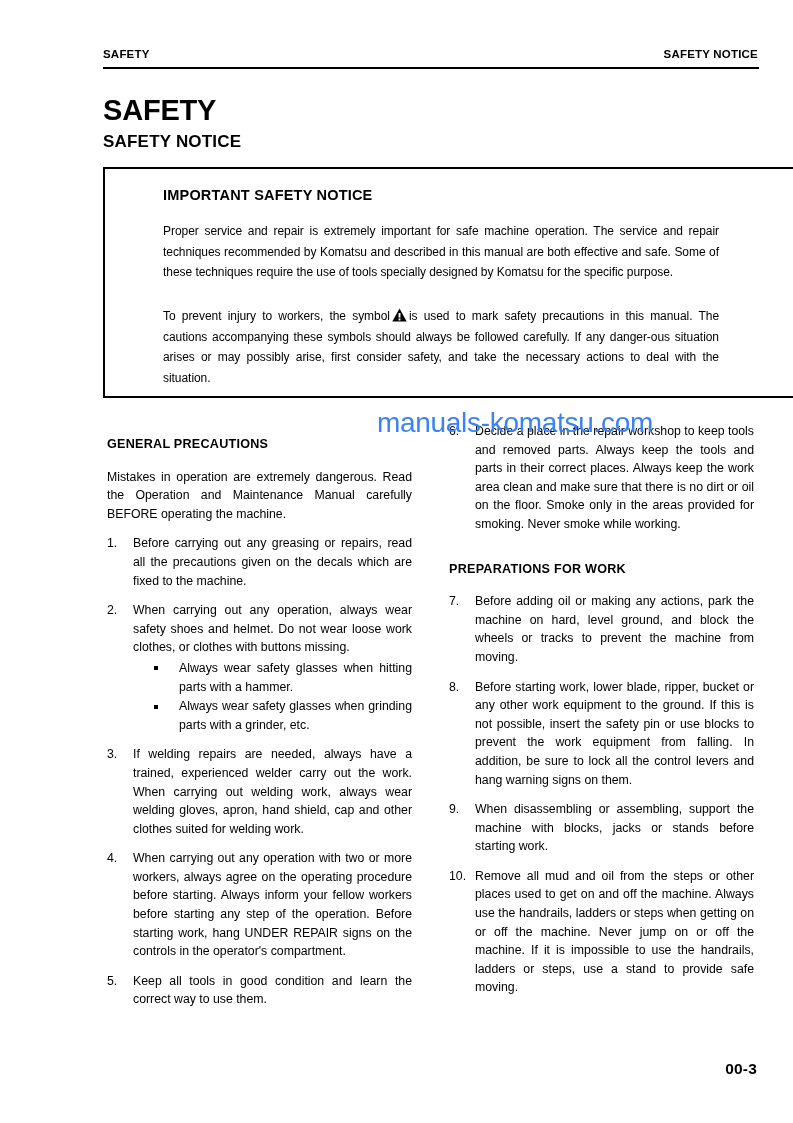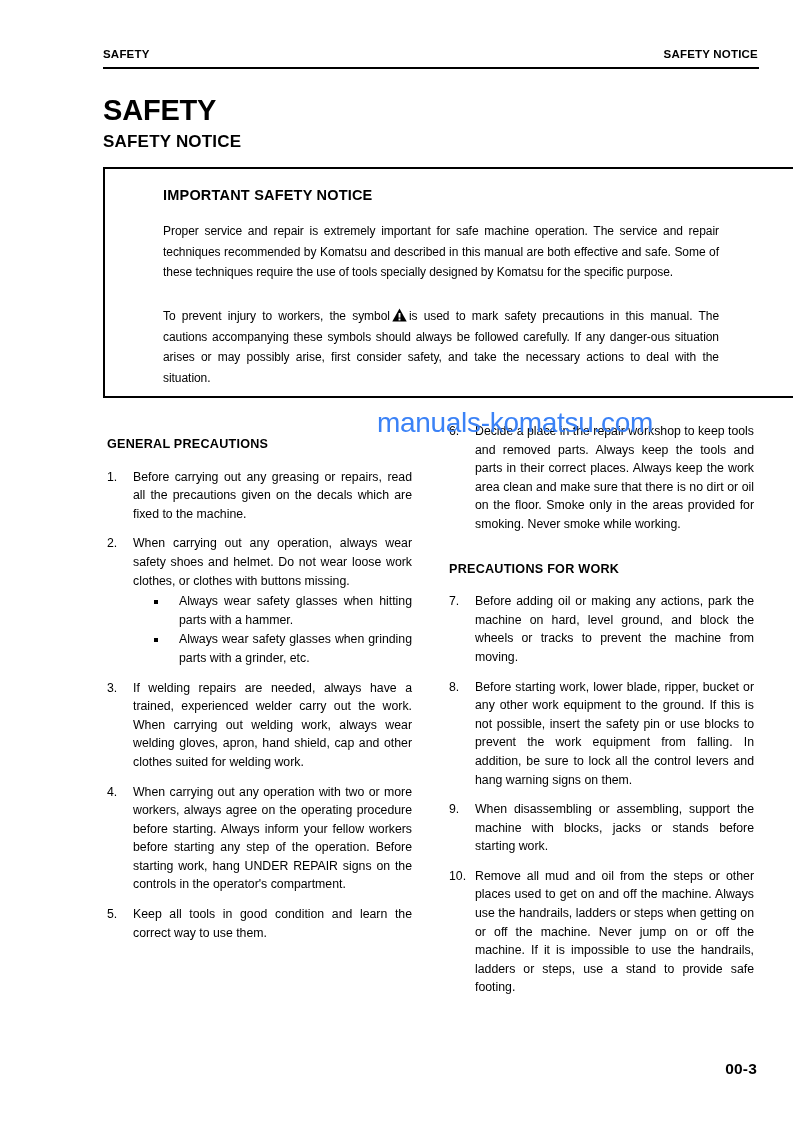--- a/index.html
+++ b/index.html
@@ -220,20 +220,21 @@
             <polygon points="7.5,0.4 14.7,13.5 0.3,13.5" fill="#000"></polygon>
             <rect x="6.55" y="5.0" width="1.9" height="4.6" fill="#fff"></rect>
             <rect x="6.55" y="10.5" width="1.9" height="1.9" fill="#fff"></rect>
           </svg></span><span>is used to mark safety precautions in this manual. The cautions accompanying these symbols should always be followed carefully. If any danger-ous situation arises or may possibly arise, first consider safety, and take the necessary actions to deal with the situation.</span></div>
   </div>
 
   <div class="watermark">manuals-komatsu.com</div>
 
   <div class="col col-left">
     <div class="sec-head">GENERAL PRECAUTIONS</div>
+    <p class="intro-p">Mistakes in operation are extremely dangerous. Read the Operation and Maintenance Manual carefully BEFORE operating the machine.</p>
     <ol class="num-list">
       <li>
         <span class="marker">1.</span>
         <span>Before carrying out any greasing or repairs, read all the precautions given on the decals which are fixed to the machine.</span>
       </li>
       <li>
         <span class="marker">2.</span>
         <span>When carrying out any operation, always wear safety shoes and helmet. Do not wear loose work clothes, or clothes with buttons missing.</span>
         <ul class="bullet-list">
           <li>
@@ -261,36 +262,36 @@
     </ol>
   </div>
 
   <div class="col col-right">
     <ol class="num-list">
       <li>
         <span class="marker">6.</span>
         <span>Decide a place in the repair workshop to keep tools and removed parts. Always keep the tools and parts in their correct places. Always keep the work area clean and make sure that there is no dirt or oil on the floor. Smoke only in the areas provided for smoking. Never smoke while working.</span>
       </li>
     </ol>
-    <div class="sec-head second">PRECAUTIONS FOR WORK</div>
+    <div class="sec-head second">PREPARATIONS FOR WORK</div>
     <ol class="num-list">
       <li>
         <span class="marker">7.</span>
         <span>Before adding oil or making any actions, park the machine on hard, level ground, and block the wheels or tracks to prevent the machine from moving.</span>
       </li>
       <li>
         <span class="marker">8.</span>
         <span>Before starting work, lower blade, ripper, bucket or any other work equipment to the ground. If this is not possible, insert the safety pin or use blocks to prevent the work equipment from falling. In addition, be sure to lock all the control levers and hang warning signs on them.</span>
       </li>
       <li>
         <span class="marker">9.</span>
         <span>When disassembling or assembling, support the machine with blocks, jacks or stands before starting work.</span>
       </li>
       <li class="wide-marker">
         <span class="marker">10.</span>
-        <span>Remove all mud and oil from the steps or other places used to get on and off the machine. Always use the handrails, ladders or steps when getting on or off the machine. Never jump on or off the machine. If it is impossible to use the handrails, ladders or steps, use a stand to provide safe footing.</span>
+        <span>Remove all mud and oil from the steps or other places used to get on and off the machine. Always use the handrails, ladders or steps when getting on or off the machine. Never jump on or off the machine. If it is impossible to use the handrails, ladders or steps, use a stand to provide safe moving.</span>
       </li>
     </ol>
   </div>
 
   <div class="page-number">00-3</div>
 
 </div>
 
 </body></html>

